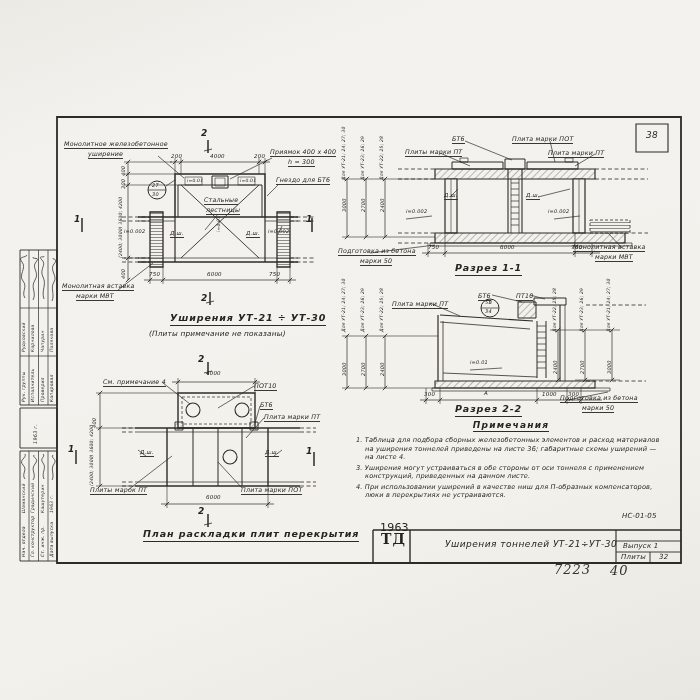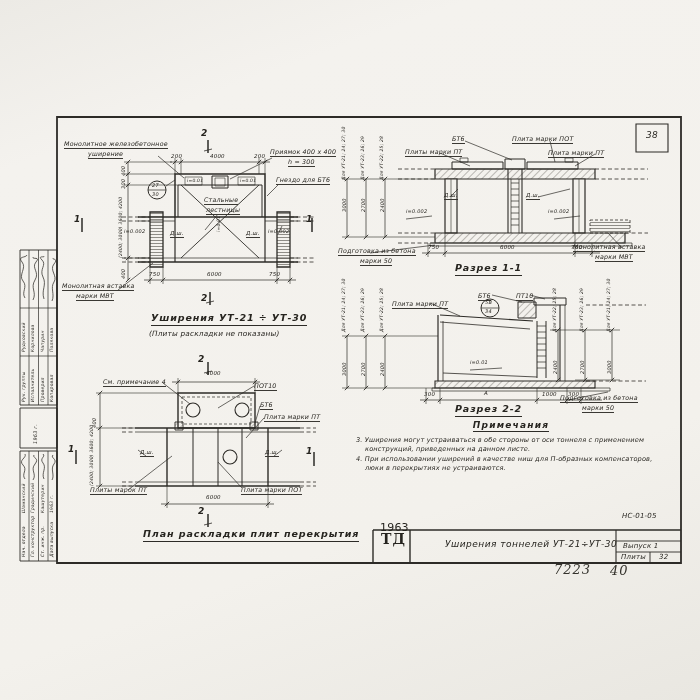--- a/index.html
+++ b/index.html
@@ -405,22 +405,22 @@
   <span class="lbl s5 rot" style="left:121px;top:176px">400</span>
   <span class="lbl s5 rot" style="left:121px;top:189px">300</span>
   <span class="lbl s45 rot" style="left:118px;top:258px">(2400; 3000) 3600; 4200</span>
   <span class="lbl s5 rot" style="left:121px;top:279px">400</span>
   <span class="lbl s5" style="left:152px;top:183px">27</span>
   <span class="lbl s5" style="left:152px;top:192px">30</span>
   <span class="mark lbl" style="left:201px;top:128px">2</span>
   <span class="mark lbl" style="left:201px;top:293px">2</span>
   <span class="mark lbl" style="left:74px;top:214px">1</span>
   <span class="mark lbl" style="left:306px;top:214px">1</span>
-  <span class="lbl ttl" style="left:151px;top:313px">Уширения УТ-21 ÷ УТ-30</span>
-  <span class="lbl" style="left:149px;top:330px;font-size:7.3px">(Плиты раскладки не показаны)</span>
+  <span class="lbl ttl" style="left:170px;top:313px">Уширения УТ-21 ÷ УТ-30</span>
+  <span class="lbl" style="left:149px;top:330px;font-size:7.3px">(Плиты примечание не показаны)</span>
 </div>
 
 <div>
   <span class="lbl s45 rot" style="left:341px;top:180px">Для УТ-21; 24; 27; 30</span>
   <span class="lbl s45 rot" style="left:360px;top:180px">Для УТ-23; 26; 29</span>
   <span class="lbl s45 rot" style="left:379px;top:180px">Для УТ-22; 25; 28</span>
   <span class="lbl s5 rot" style="left:342px;top:212px">3000</span>
   <span class="lbl s5 rot" style="left:361px;top:212px">2700</span>
   <span class="lbl s5 rot" style="left:380px;top:212px">2400</span>
   <span class="lbl u" style="left:452px;top:135px">БТ6</span>
@@ -484,20 +484,21 @@
   <span class="lbl s45 rot" style="left:89px;top:486px">(2400; 3000) 3600; 4200</span>
   <span class="mark lbl" style="left:198px;top:354px">2</span>
   <span class="mark lbl" style="left:198px;top:506px">2</span>
   <span class="mark lbl" style="left:68px;top:444px">1</span>
   <span class="mark lbl" style="left:306px;top:446px">1</span>
   <span class="lbl ttl" style="left:143px;top:529px">План раскладки плит перекрытия</span>
 </div>
 
 <div class="notes-wrap">
   <span class="notes-title">Примечания</span>
+  <div class="note-item">1. Таблица для подбора сборных железобетонных элементов и расход материалов на уширения тоннелей приведены на листе 36; габаритные схемы уширений — на листе 4.</div>
   <div class="note-item">3. Уширения могут устраиваться в обе стороны от оси тоннеля с применением конструкций, приведенных на данном листе.</div>
   <div class="note-item">4. При использовании уширений в качестве ниш для П-образных компенсаторов, люки в перекрытиях не устраиваются.</div>
 </div>
 
 <div>
   <span class="lbl" style="left:381px;top:531px;font:bold 14px 'DejaVu Serif',serif;font-style:normal;letter-spacing:1px">ТД</span>
   <span class="lbl" style="left:380px;top:522px;font-size:11px;font-style:normal">1963</span>
   <span class="lbl" style="left:445px;top:539px;font-size:9px;letter-spacing:.5px">Уширения тоннелей УТ-21÷УТ-30</span>
   <span class="lbl tb" style="left:622px;top:512px">НС-01-05</span>
   <span class="lbl tb" style="left:623px;top:542px">Выпуск 1</span>

